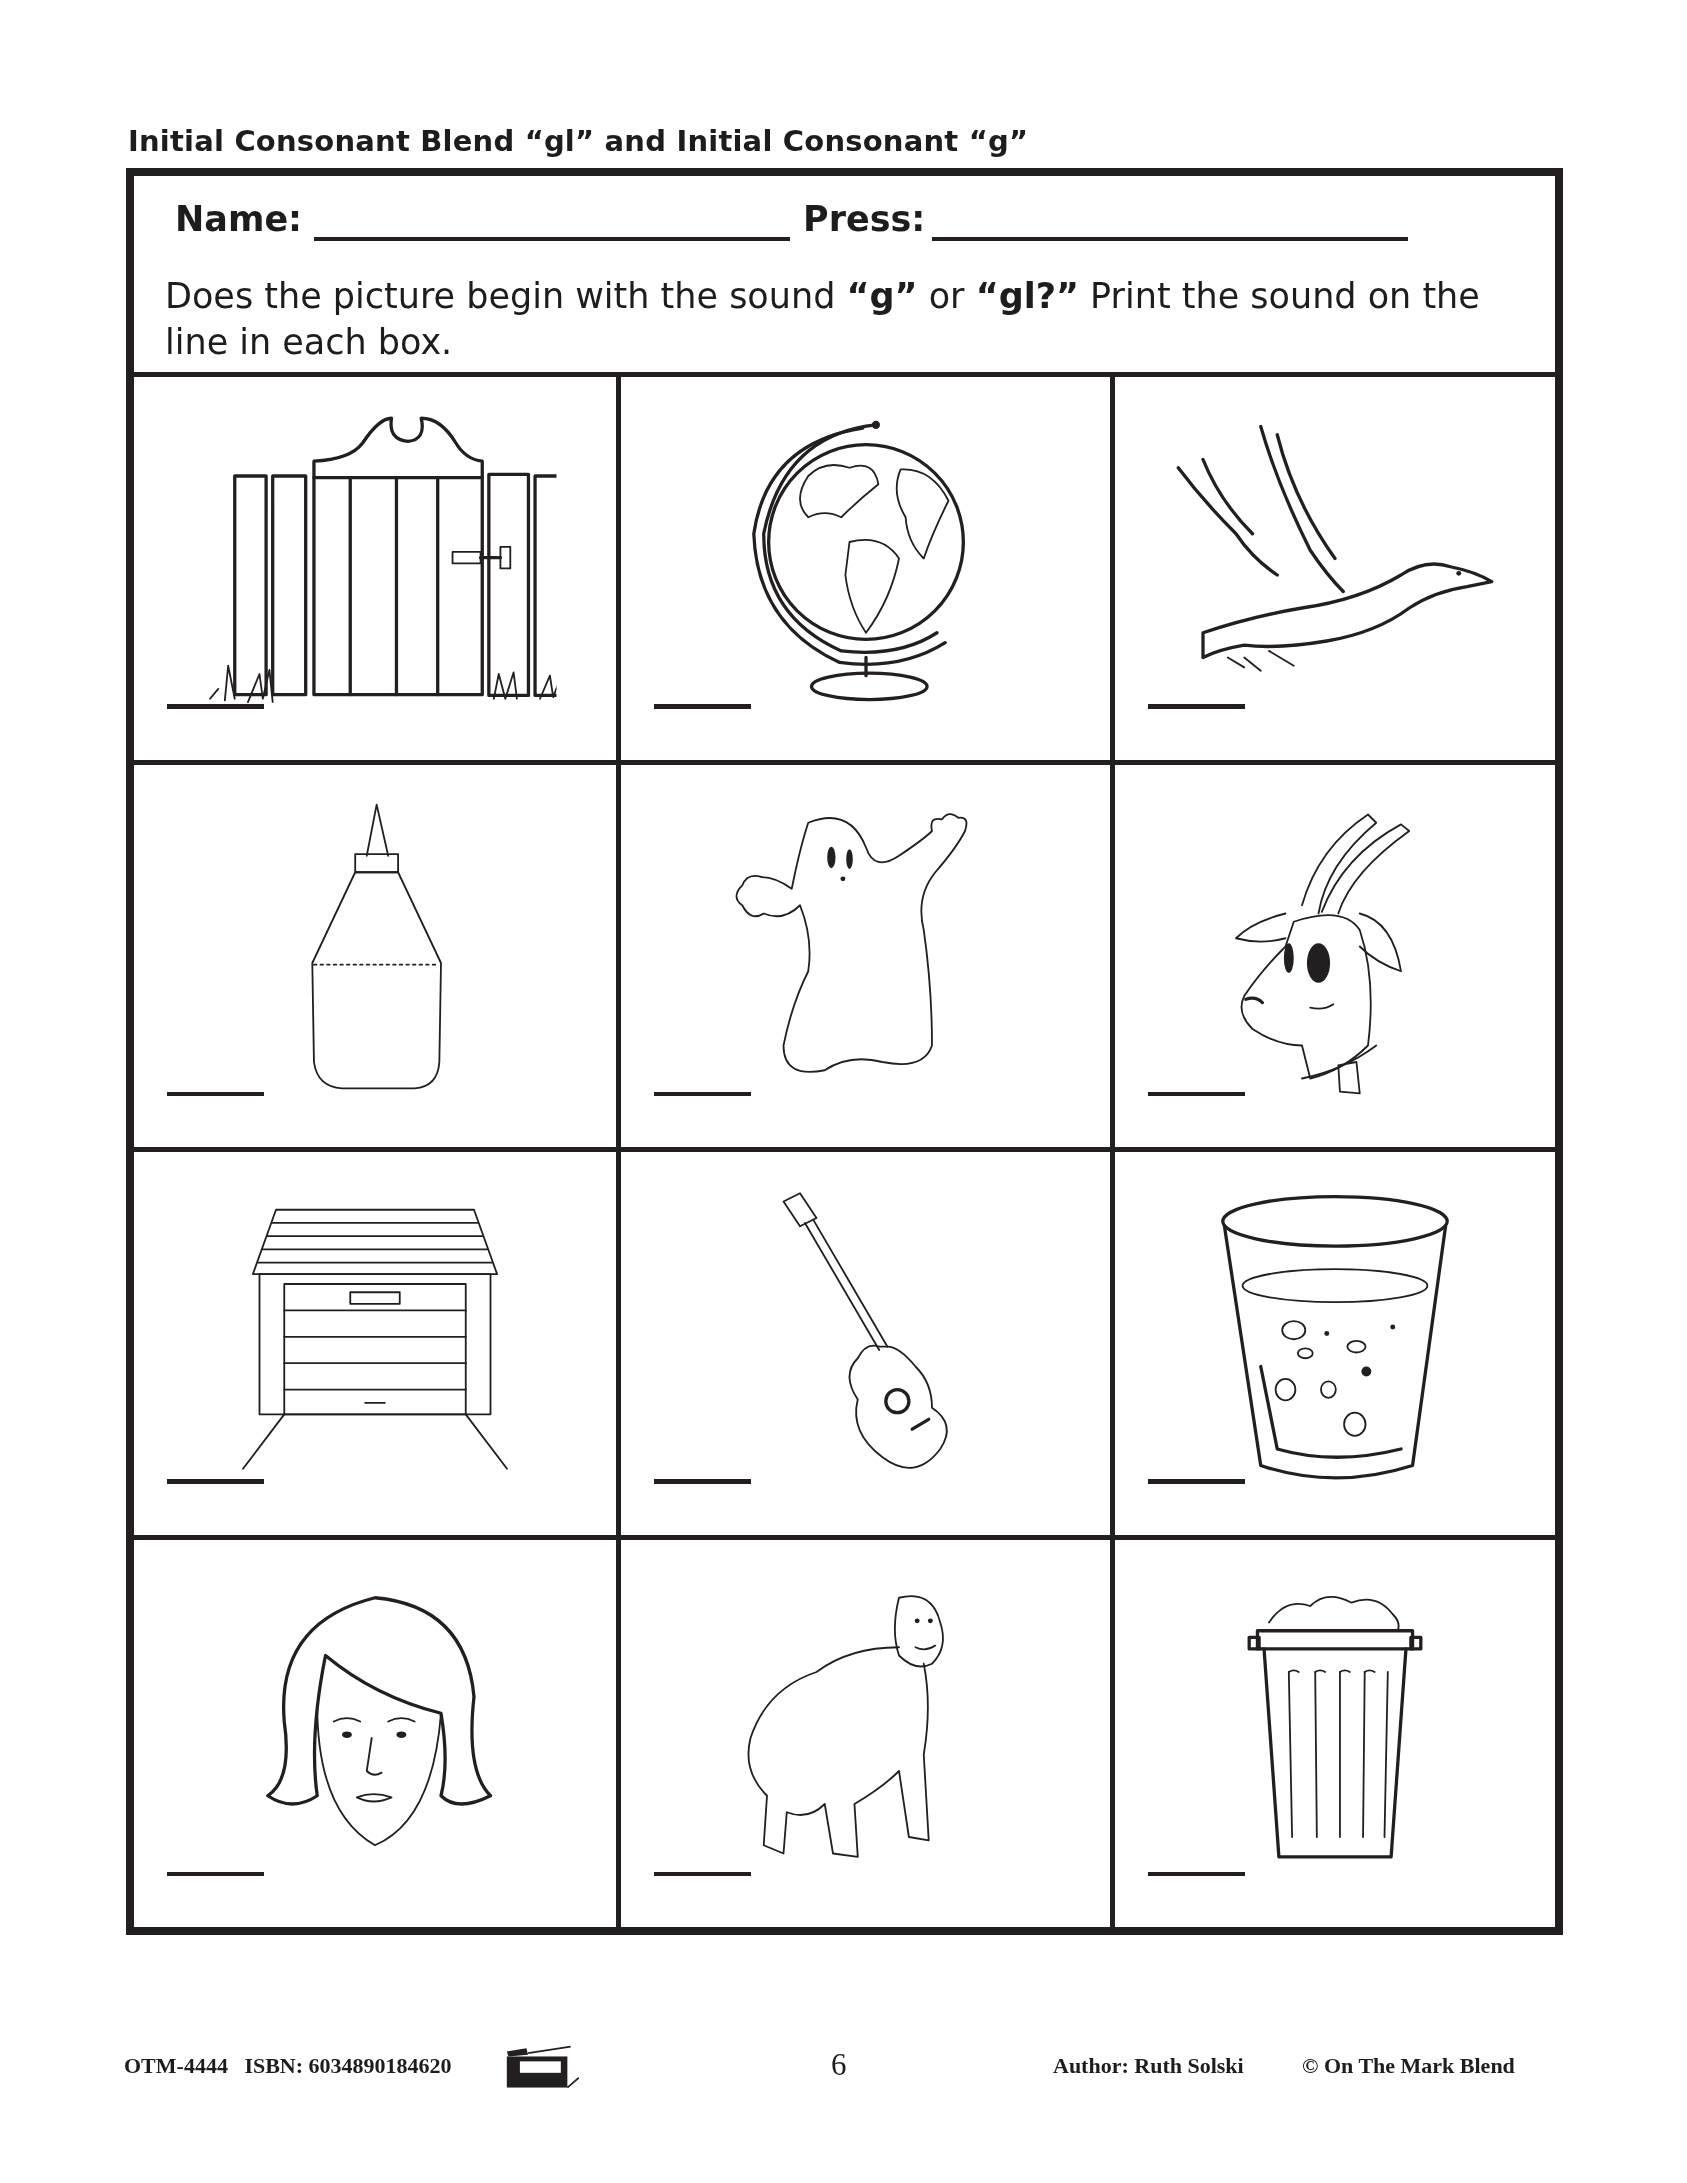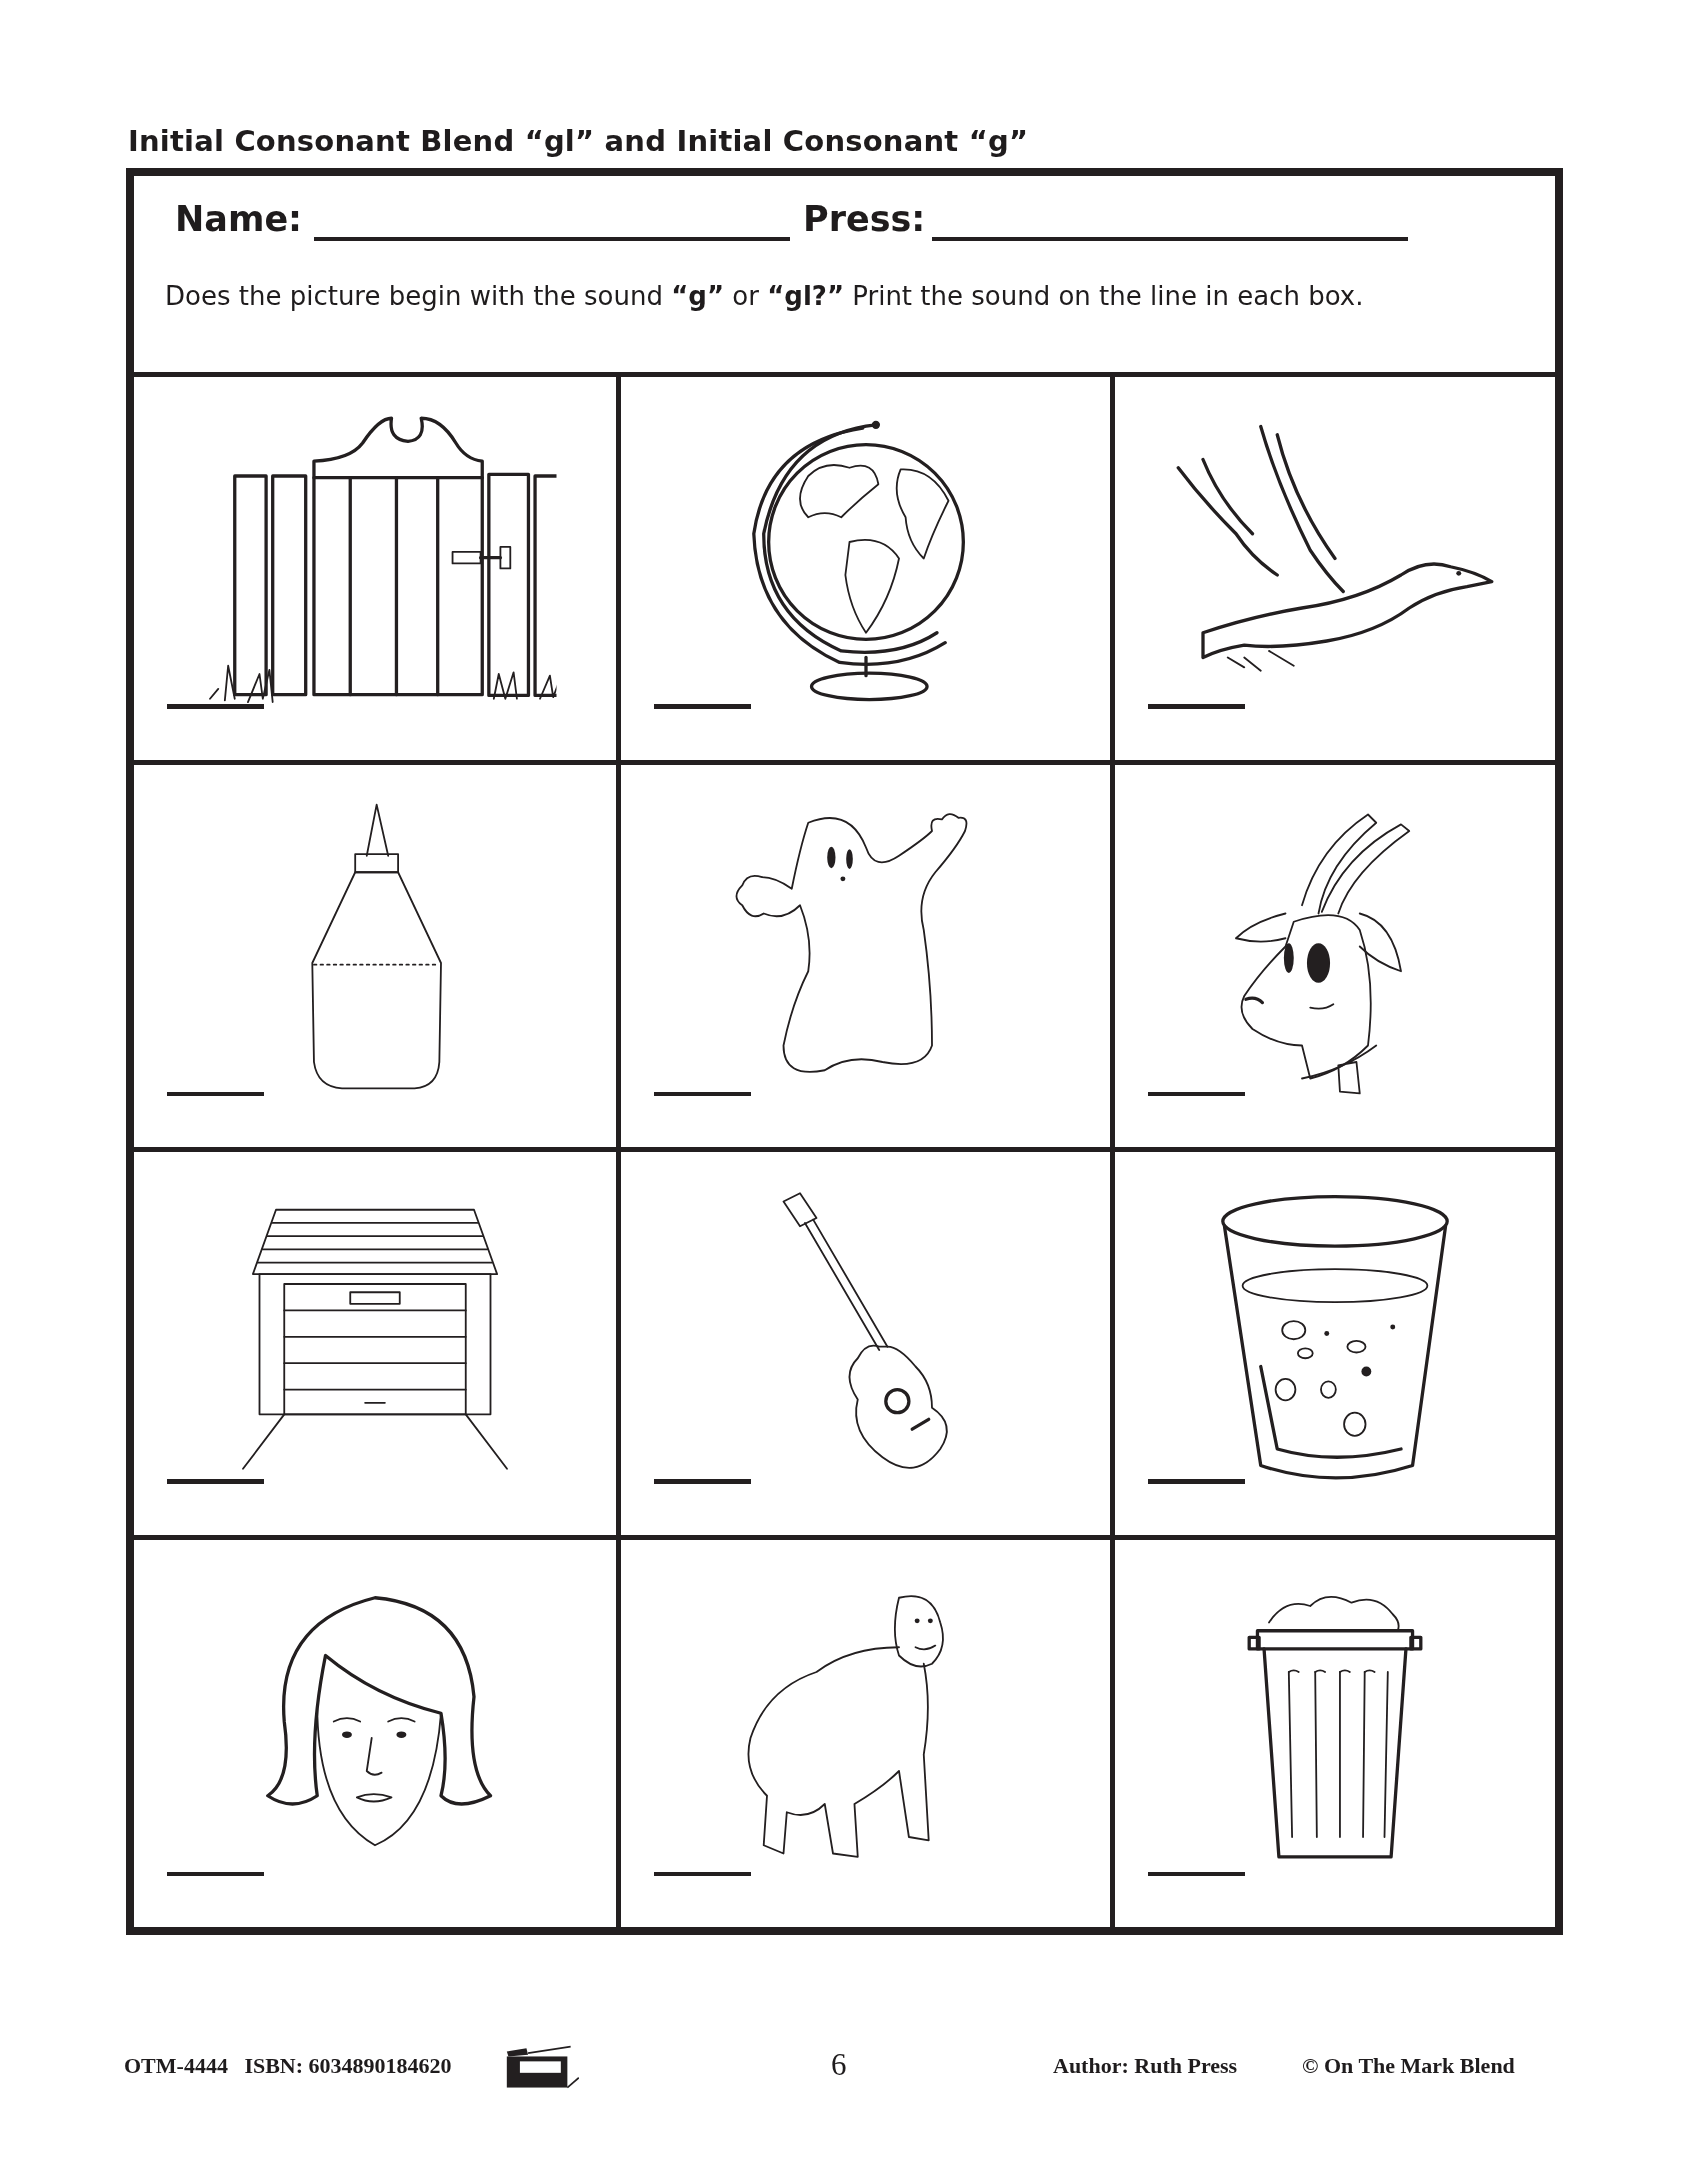--- a/index.html
+++ b/index.html
@@ -2,21 +2,21 @@
 <html style="font-size:13px"><head>
 <meta charset="utf-8">
 <style>
   html, body { margin: 0; padding: 0; background: #ffffff; }
   body { width: 1687px; height: 2183px; position: relative; overflow: hidden; font-family: "DejaVu Sans", sans-serif; color: #1f1c1d; }
   .page-heading { position: absolute; left: 128px; top: 124px; font-size: 29px; font-weight: bold; letter-spacing: 0.2px; white-space: nowrap; }
   .frame { position: absolute; left: 126px; top: 168px; width: 1437px; height: 1767px; box-sizing: border-box; border: 8.2px solid #231f20; }
   .header { position: absolute; left: 0; top: 0; width: 100%; height: 201px; box-sizing: border-box; border-bottom: 5.8px solid #231f20; }
   .field-label { position: absolute; top: 23px; font-size: 35px; font-weight: bold; white-space: nowrap; }
   .field-line { position: absolute; top: 61px; height: 4.1px; background: #231f20; }
-  .instructions { position: absolute; left: 31px; top: 97px; width: 1351px; font-size: 26px; line-height: 46px; }
+  .instructions { position: absolute; left: 31px; top: 97px; width: 1351px; font-size: 35px; line-height: 46px; }
   .instructions b { font-weight: bold; }
   .grid { position: absolute; left: 0; top: 201px; width: 100%; height: calc(100% - 201px); display: grid; grid-template-columns: 487px 494px 1fr; grid-template-rows: repeat(4, 1fr); }
   .cell { position: relative; box-sizing: border-box; border-right: 5px solid #231f20; border-bottom: 5px solid #231f20; }
   .cell.c3 { border-right: none; }
   .cell.r4 { border-bottom: none; }
   .pic { position: absolute; left: 50%; top: 33px; transform: translateX(-50%); width: 363px; height: 297px; }
   .pic svg { width: 100%; height: 100%; }
   .answer-line { position: absolute; left: 33px; bottom: 51px; width: 97px; height: 4.1px; background: #231f20; cursor: text; }
   .footer { position: absolute; left: 124px; top: 2045px; width: 1442px; height: 49px; font-family: "Liberation Serif", serif; font-weight: bold; font-size: 22px; }
   .footer .code { position: absolute; left: 0; top: 8.2px; white-space: nowrap; }
@@ -234,16 +234,16 @@
 <div class="footer">
   <span class="code"><span>OTM-4444</span>&nbsp;&nbsp;&nbsp;<span>ISBN: 6034890184620</span></span>
   <svg class="copier" viewBox="0 0 90 55">
     <path d="M2 8 L26 4 L28 12 L4 14 Z" fill="#231f20"></path>
     <line x1="28" y1="10" x2="80" y2="2" stroke="#231f20" stroke-width="2"></line>
     <rect x="2" y="14" width="74" height="38" fill="#231f20"></rect>
     <rect x="18" y="20" width="50" height="14" fill="#ffffff"></rect>
     <line x1="76" y1="52" x2="90" y2="40" stroke="#231f20" stroke-width="2"></line>
   </svg>
   <span class="page-num">6</span>
-  <span class="author">Author: Ruth Press</span>
+  <span class="author">Author: Ruth Solski</span>
   <span class="publisher">© On The Mark Blend</span>
 </div>
 
 
 </body></html>

